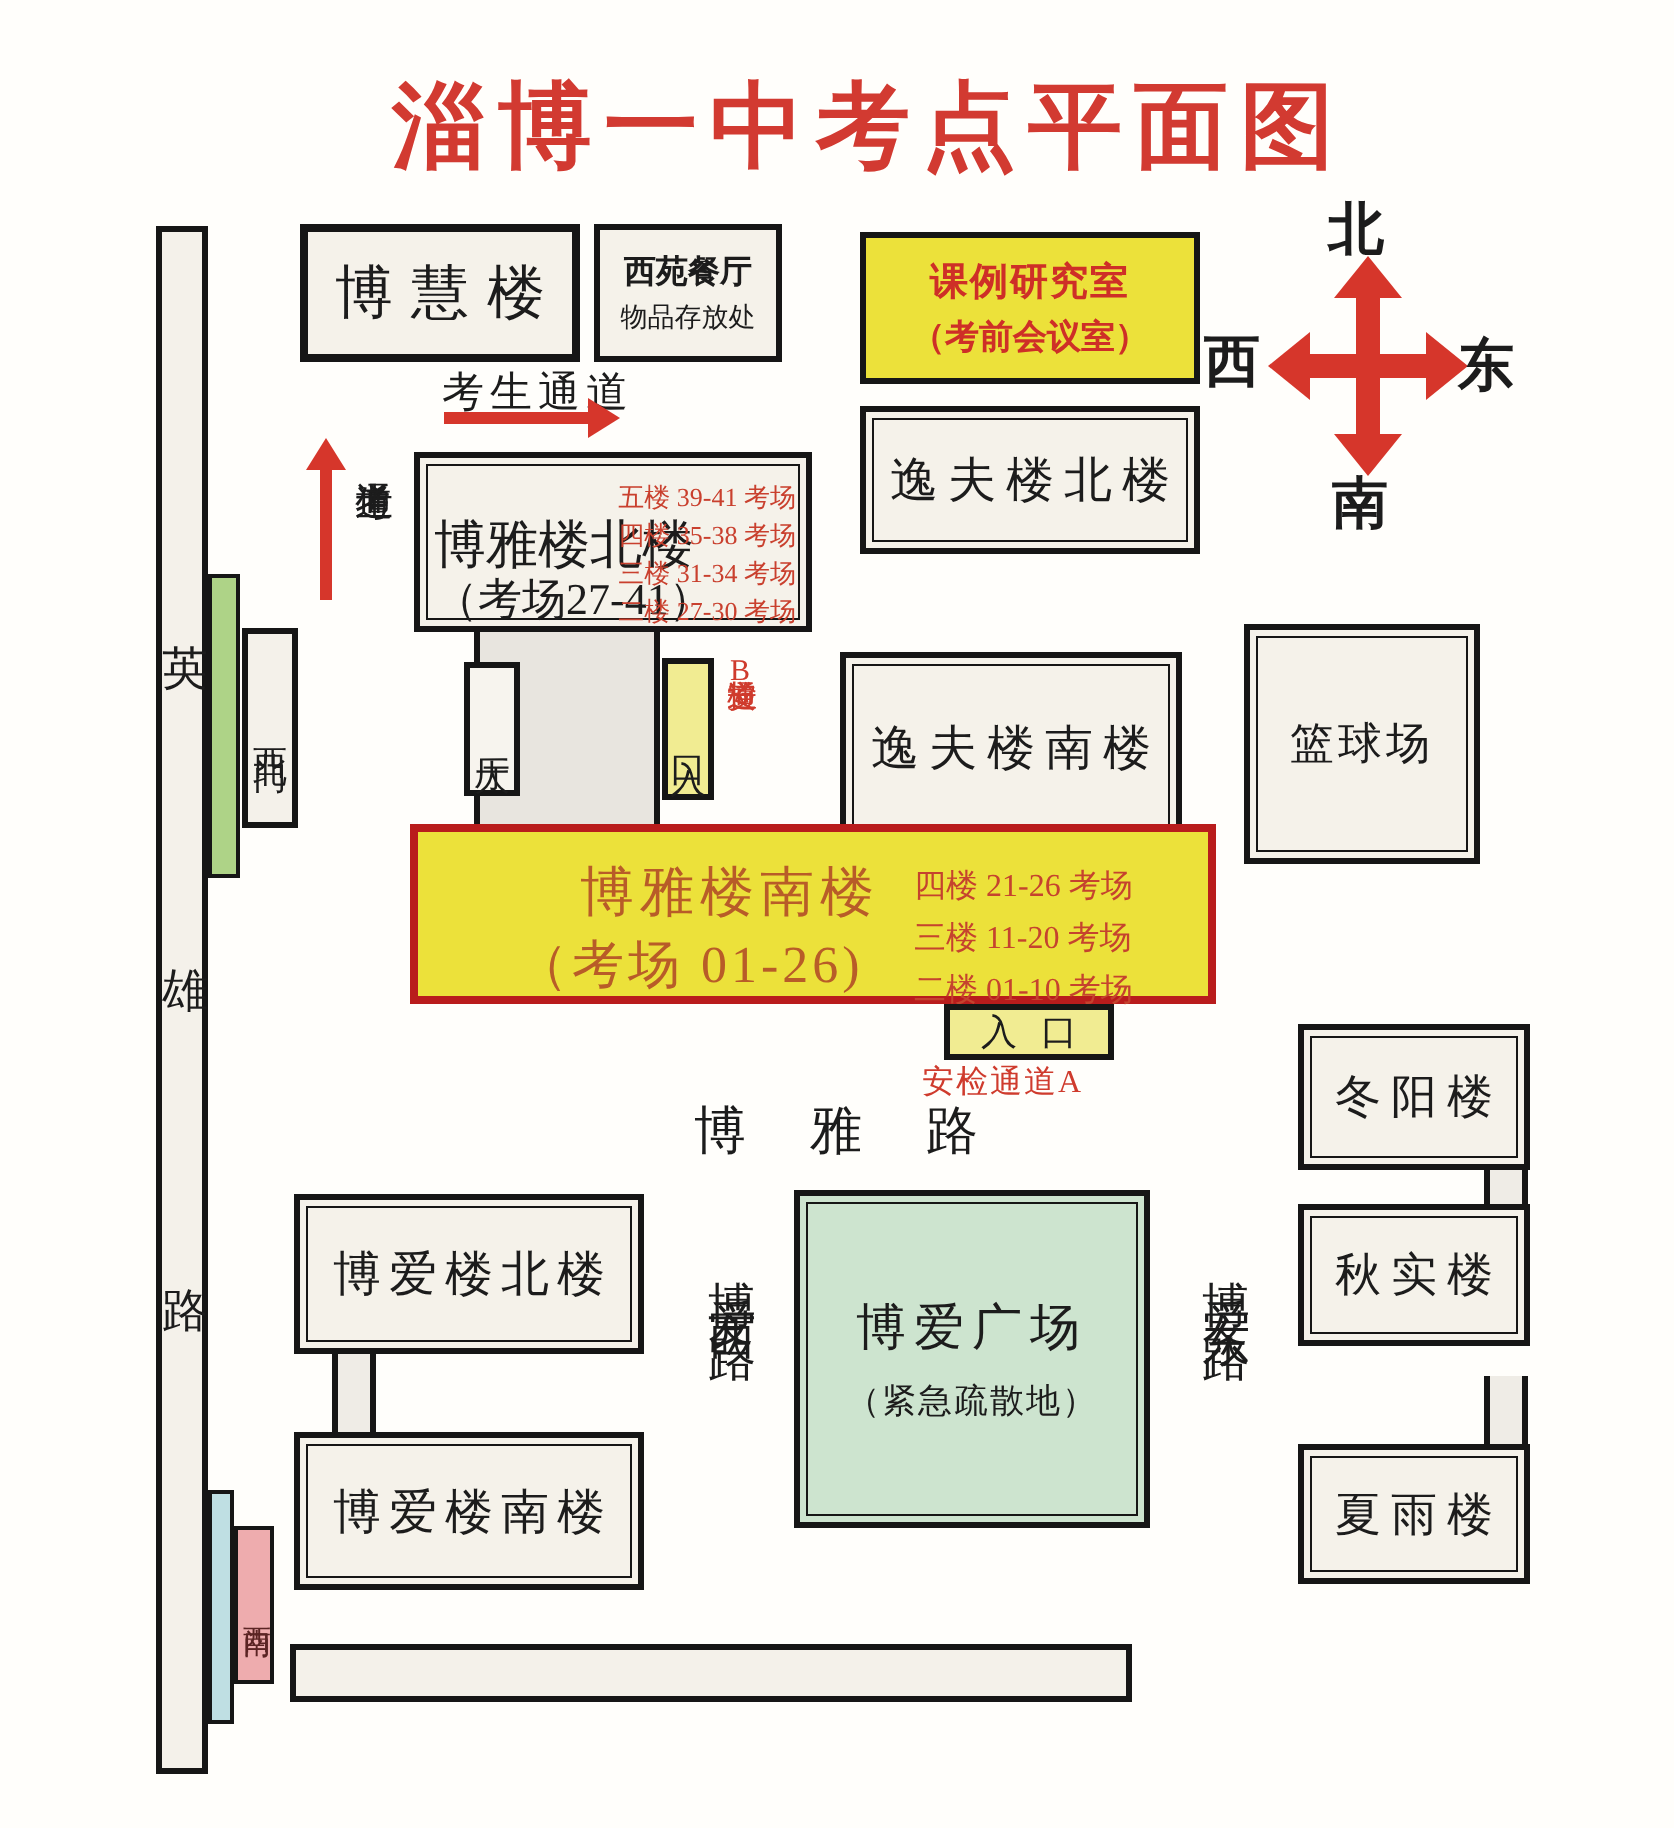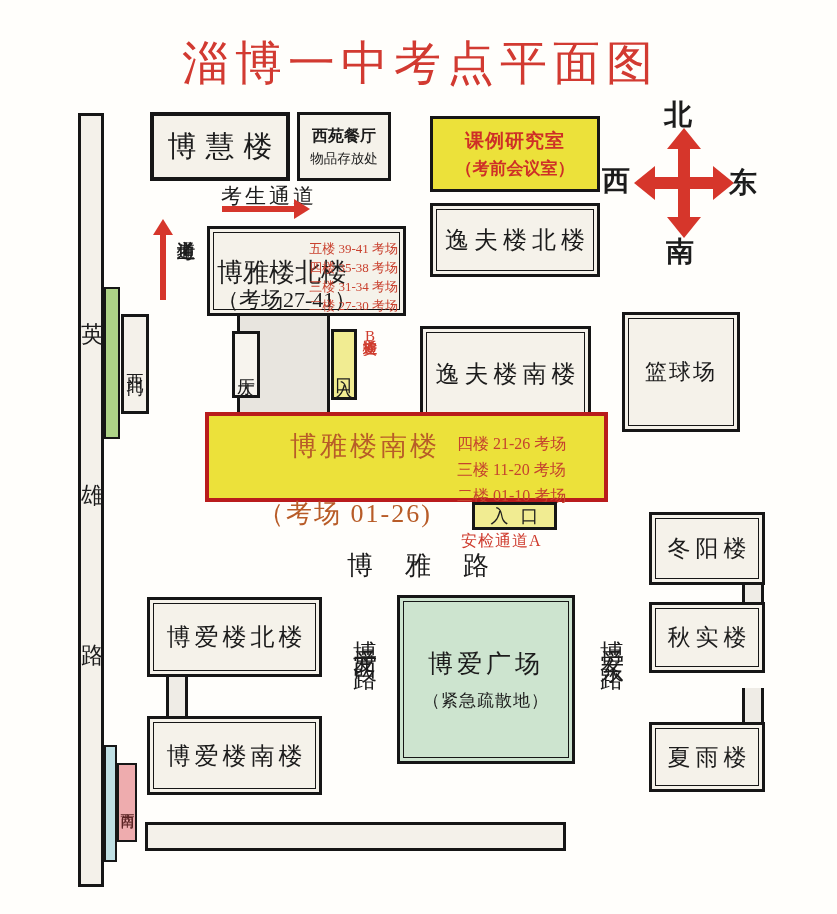--- a/index.html
+++ b/index.html
@@ -4,21 +4,21 @@
 <style>
   html,body{margin:0;padding:0;background:#fffefb;}
   .canvas{position:relative;width:837px;height:914px;background:#fffefb;overflow:hidden;
           font-family:"Liberation Serif","DejaVu Serif",serif;color:#1c1c1c;}
   .abs{position:absolute;box-sizing:border-box;}
   .bld{background:#f5f2ea;border:3px solid #161616;display:flex;align-items:center;justify-content:center;}
   .dbl{outline:1px solid #161616;outline-offset:-7px;}
   .vtext{writing-mode:vertical-rl;text-orientation:upright;}
   .red{color:#cf3b2d;}
 
-  #title{left:182px;top:32px;font-size:47px;font-weight:normal;color:#d23a31;letter-spacing:6px;
+  #title{left:196px;top:32px;font-size:47px;font-weight:bold;color:#d23a31;letter-spacing:6px;
          font-family:"Liberation Sans","DejaVu Sans",sans-serif;white-space:nowrap;}
 
   
   #road-yingxiong{left:78px;top:113px;width:26px;height:774px;background:#f4f1ea;border:3px solid #161616;}
   .yx-char{position:absolute;left:0;width:100%;text-align:center;font-size:23px;}
   #yx-0{top:203px;} #yx-1{top:364px;} #yx-2{top:524px;}
 
   #green-strip{left:104px;top:287px;width:16px;height:152px;background:#aed387;border:2px solid #161616;}
   #gate-nw{left:121px;top:314px;width:28px;height:100px;background:#f4f1ea;border:3px solid #161616;
            display:flex;align-items:center;justify-content:center;font-size:17px;letter-spacing:2px;}
@@ -59,21 +59,21 @@
   #corridor-main{left:237px;top:316px;width:93px;height:97px;background:#e8e5df;
                  border-left:3px solid #161616;border-right:3px solid #161616;}
   #hall{left:232px;top:331px;width:28px;height:67px;background:#f7f4ee;border:3px solid #161616;
         display:flex;align-items:center;justify-content:center;font-size:18px;}
   #entrance-b{left:331px;top:329px;width:26px;height:71px;background:#f1ec92;border:3px solid #161616;
         display:flex;align-items:center;justify-content:center;font-size:18px;}
   #security-b{left:362px;top:328px;font-size:15px;line-height:16px;}
 
   #bld-boya-south{left:205px;top:412px;width:403px;height:90px;background:#ece13a;border:4px solid #b91c1c;}
   #boya-s-name{position:absolute;left:81px;top:12px;font-size:27px;letter-spacing:3px;color:#b85c28;white-space:nowrap;}
-  #boya-s-rooms{position:absolute;left:49px;top:49px;font-size:26px;letter-spacing:2px;color:#b85c28;white-space:nowrap;margin-top:31px;}
+  #boya-s-rooms{position:absolute;left:49px;top:49px;font-size:26px;letter-spacing:2px;color:#b85c28;white-space:nowrap;}
   #boya-s-floors{position:absolute;left:248px;top:15px;font-size:16px;line-height:26px;color:#c5432e;white-space:nowrap;}
 
   #entrance-a{left:472px;top:502px;width:85px;height:28px;background:#f1ec92;border:3px solid #161616;
               display:flex;align-items:center;justify-content:center;font-size:18px;letter-spacing:12px;padding-left:12px;}
   #security-a{left:461px;top:531px;font-size:16px;letter-spacing:1px;}
   #road-boya{left:347px;top:548px;font-size:26px;letter-spacing:32px;white-space:nowrap;}
 
   #bld-boai-n{left:147px;top:597px;width:175px;height:80px;font-size:24px;letter-spacing:4px;padding-left:4px;}
   #boai-connector{left:166px;top:677px;width:22px;height:39px;background:#efece6;
                   border-left:3px solid #161616;border-right:3px solid #161616;}

